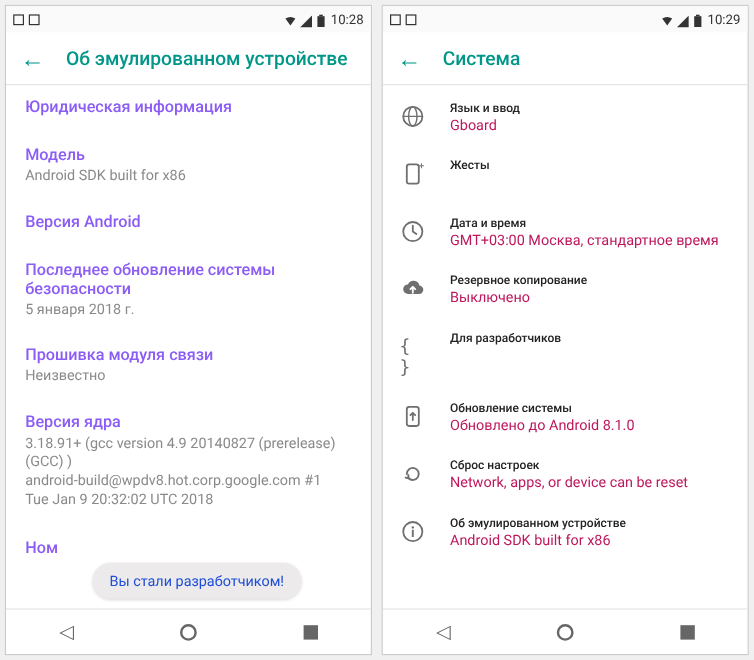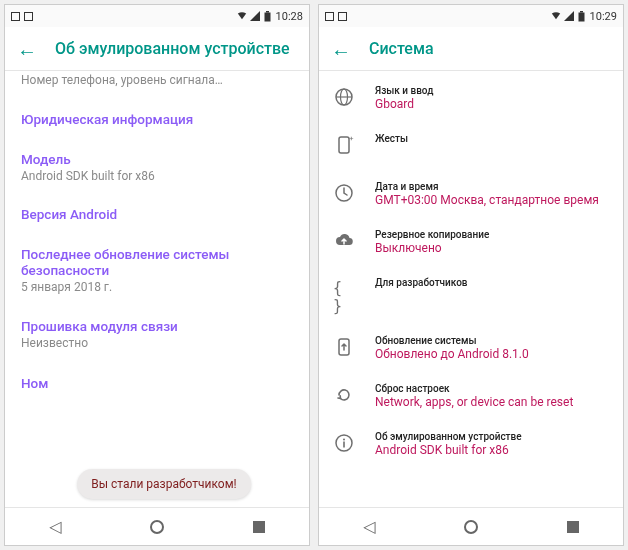--- a/index.html
+++ b/index.html
@@ -24,21 +24,21 @@
   .status-bar {
     height: 22px;
     background: #fafafa;
     display: flex;
     align-items: center;
     padding: 0 6px;
     font-size: 11px;
     color: #333;
   }
   .status-left { display:flex; gap:4px; align-items:center; }
-  .status-right { margin-left:auto; display:flex; gap:3px; align-items:center; }
+  .status-right { margin-left:auto; display:flex; gap:3px; align-items:flex-end; }
   .sb-ico { width:10px; height:10px; display:inline-flex; align-items:center; justify-content:center; }
   .sb-sq { width:9px; height:9px; border:1px solid #333; display:inline-block; }
   .app-bar {
     height: 44px;
     display: flex;
     align-items: center;
     padding: 0 12px;
     border-bottom: 1px solid #e5e5e5;
     gap: 18px;
   }
@@ -101,21 +101,21 @@
   }
   .nav-recent {
     width:12px; height:12px; background:#666;
   }
   .toast {
     position: absolute;
     bottom: 8px;
     left: 50%;
     transform: translateX(-46%);
     background: #eceaea;
-    color: #7f1d1d;
+    color: #1d4ed8;
     font-size: 12px;
     padding: 8px 14px;
     border-radius: 18px;
     box-shadow: 0 1px 3px rgba(0,0,0,0.15);
     white-space: nowrap;
   }
   svg { display:block; }
 </style>
 </head>
 <body>
@@ -147,42 +147,44 @@
     </div>
   </div>
 
   <div class="app-bar">
     <span class="back-arrow">←</span>
     <span class="title">Об эмулированном устройстве</span>
   </div>
 
   <div class="content">
     <div class="scroll">
-      <div class="section cut-top" style="padding-top:0">
-        <div class="section-title" style="text-decoration:line-through; text-decoration-color:transparent; overflow:hidden; height:0;">Общая информация</div>
-        <div class="section-sub">Номер телефона, уровень сигнала…</div>
-      </div>
 
       <div class="section">
         <div class="section-title">Юридическая информация</div>
       </div>
       <div class="section">
         <div class="section-title">Модель</div>
         <div class="section-sub">Android SDK built for x86</div>
       </div>
       <div class="section">
         <div class="section-title">Версия Android</div>
       </div>
       <div class="section">
         <div class="section-title">Последнее обновление системы безопасности</div>
         <div class="section-sub">5 января 2018 г.</div>
       </div>
       <div class="section">
         <div class="section-title">Прошивка модуля связи</div>
         <div class="section-sub">Неизвестно</div>
+      </div>
+      <div class="section">
+        <div class="section-title">Версия ядра</div>
+        <div class="section-sub" style="white-space:pre-line">3.18.91+ (gcc version 4.9 20140827 (prerelease) (GCC) )
+android-build@wpdv8.hot.corp.google.com #1
+Tue Jan 9 20:32:02 UTC 2018</div>
       </div>
       <div class="section" style="padding-bottom:0">
         <div class="section-title" style="display:inline">Ном</div>
         
       </div>
     </div>
     <div class="toast">Вы стали разработчиком!</div>
   </div>
 
   <div class="nav-bar">

